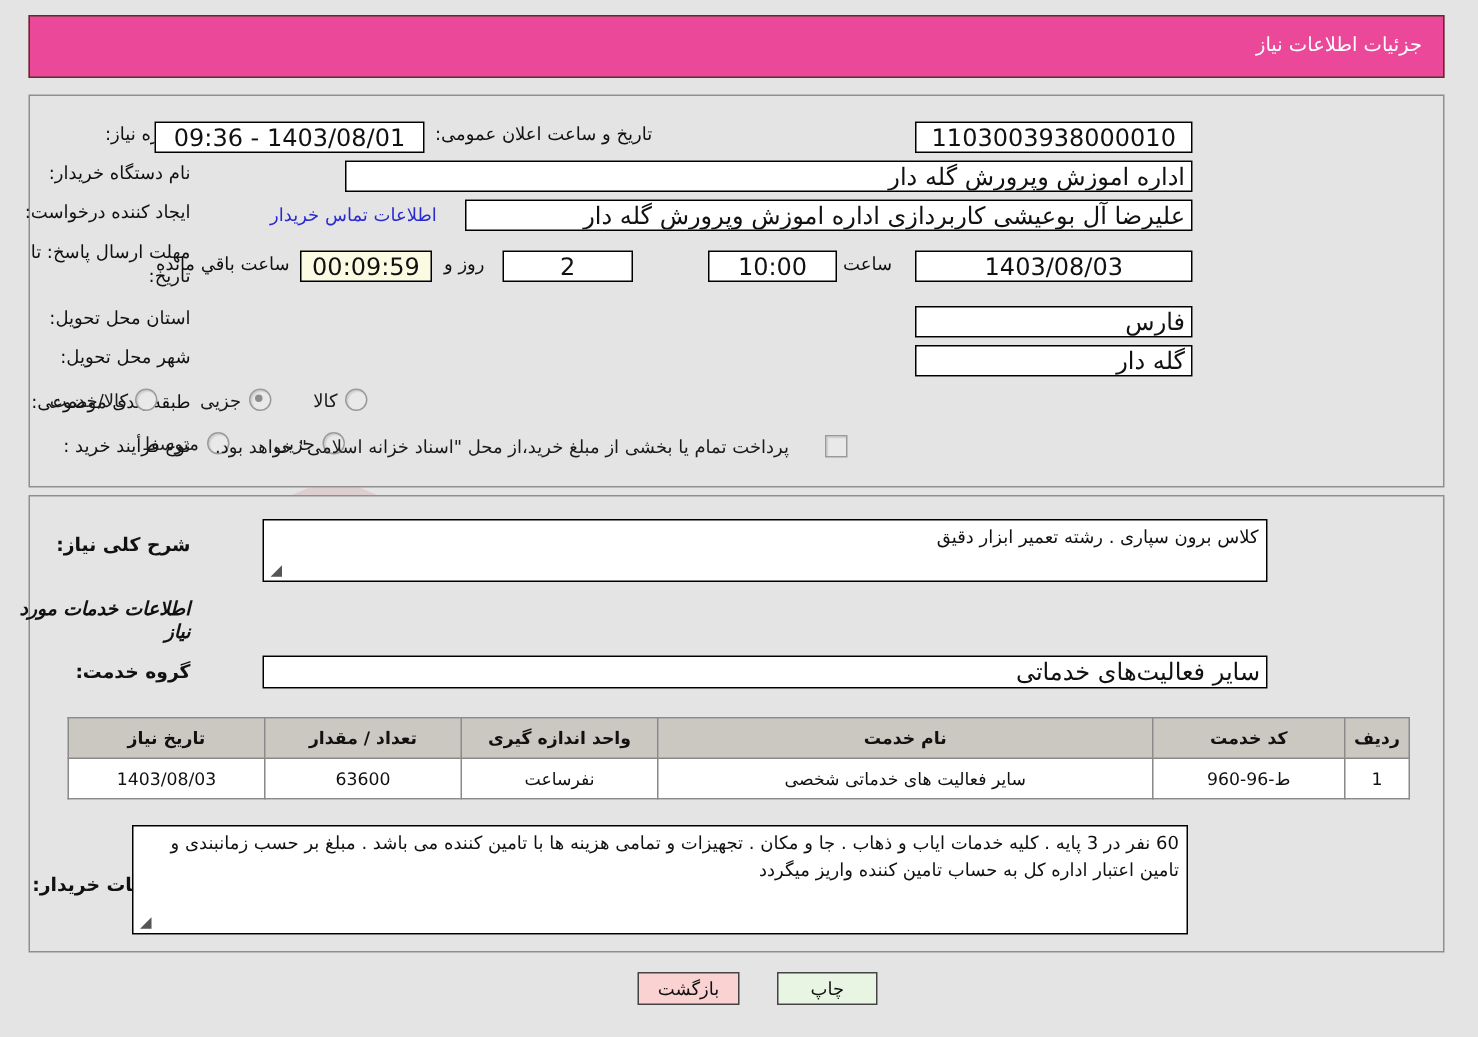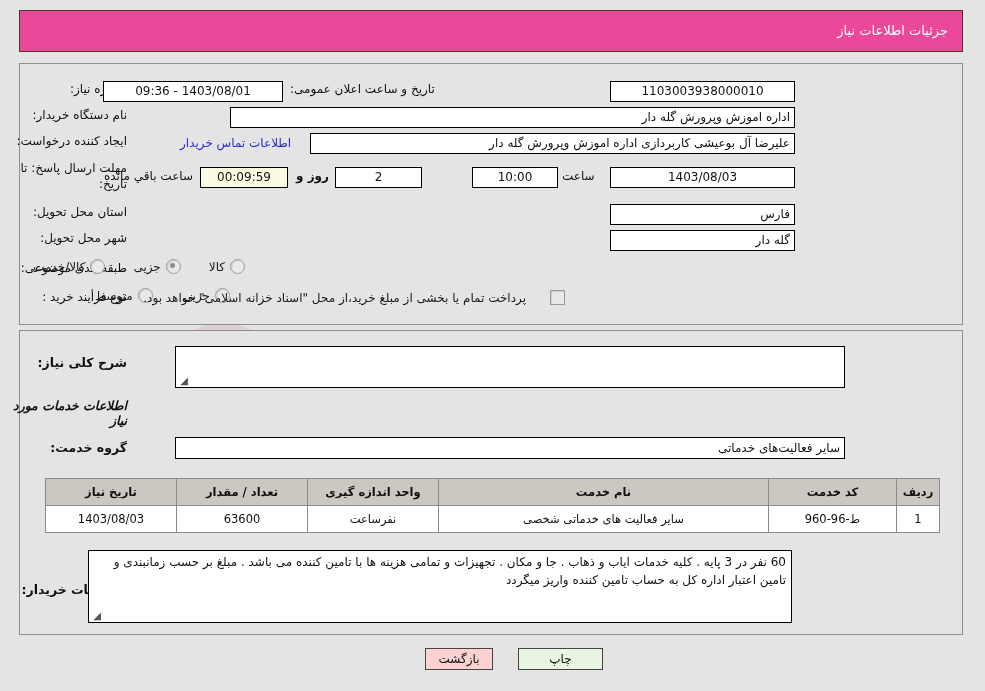--- a/index.html
+++ b/index.html
@@ -61,21 +61,21 @@
   #panel-top{top:63px;width:944px;height:262px;}
   #panel-bottom{top:330px;width:944px;height:305px;}
 
   
   .row{position:absolute;display:flex;align-items:center;}
   .lbl{
     font-size:12px;color:#111;white-space:nowrap;text-align:right;
   }
   .box{
     border:1px solid #000;background:#ffffff;box-sizing:border-box;
-    height:21px;line-height:19px;font-size:12px;color:#111;
+    height:21px;line-height:19px;font-size:16px;color:#111;
     padding:0 4px;text-align:center;overflow:hidden;white-space:nowrap;
   }
   .box.right{text-align:right;}
   .box.cream{background:#fbfbe4;}
   .link{color:#2a2ad0;font-size:12px;white-space:nowrap;cursor:pointer;}
 
   
   .radio{
     display:inline-block;width:13px;height:13px;border-radius:50%;
     border:1px solid #9a9a9a;background:#e9e9e9;
@@ -124,21 +124,21 @@
     background:#ffffff;border:1px solid #8a8a8a;
     height:24px;text-align:center;color:#111;font-size:11.5px;
   }
 
   
   .btn{
     position:absolute;height:22px;border:1px solid #444;
     font-size:12px;line-height:20px;text-align:center;
     box-sizing:border-box;cursor:pointer;z-index:3;color:#111;
   }
-  #btn-print{left:518px;top:648px;width:85px;background:#e8f5e2;}
+  #btn-print{left:518px;top:648px;width:67px;background:#e8f5e2;}
   #btn-back{left:425px;top:648px;width:68px;background:#fad2d2;}
 </style>
 </head>
 <body>
 
 <div class="page">
 
   <div class="watermark">
     <div class="wm-shield"></div>
     <div class="wm-arrow">⤵</div>
@@ -171,21 +171,21 @@
   <div class="box right" style="position:absolute;left:310px;top:133px;width:485px;z-index:3;">علیرضا آل بوعیشی کاربردازی اداره اموزش وپرورش گله دار</div>
   <div class="link" style="position:absolute;left:180px;top:136px;z-index:3;">اطلاعات تماس خریدار</div>
 
   <div class="row" style="right:858px;top:160px;width:120px;display:block;z-index:3;line-height:16px;">
     <span class="lbl" style="white-space:normal;display:block;">مهلت ارسال پاسخ: تا تاریخ:</span>
   </div>
   <div class="box" style="position:absolute;left:610px;top:167px;width:185px;z-index:3;">1403/08/03</div>
   <span class="lbl" style="position:absolute;left:562px;top:169px;z-index:3;">ساعت</span>
   <div class="box" style="position:absolute;left:472px;top:167px;width:86px;z-index:3;">10:00</div>
   <div class="box" style="position:absolute;left:335px;top:167px;width:87px;z-index:3;">2</div>
-  <span class="lbl" style="position:absolute;left:296px;top:169px;z-index:3;font-weight:bold;">روز و</span>
+  <span class="lbl" style="position:absolute;left:296px;top:169px;z-index:3;">روز و</span>
   <div class="box cream" style="position:absolute;left:200px;top:167px;width:88px;z-index:3;">00:09:59</div>
   <span class="lbl" style="position:absolute;left:104px;top:169px;z-index:3;">ساعت باقي مانده</span>
 
   <div class="row" style="right:858px;top:205px;z-index:3;">
     <span class="lbl">استان محل تحویل:</span>
   </div>
   <div class="box right" style="position:absolute;left:610px;top:204px;width:185px;z-index:3;">فارس</div>
 
   <div class="row" style="right:858px;top:231px;z-index:3;">
     <span class="lbl">شهر محل تحویل:</span>
@@ -225,20 +225,21 @@
   </div>
   <div class="opt" style="position:absolute;right:420px;top:290px;z-index:3;gap:24px;justify-content:center;">
     <span class="chk" id="treasury-chk"></span>
     <span>پرداخت تمام یا بخشی از مبلغ خرید،از محل "اسناد خزانه اسلامی" خواهد بود.</span>
   </div>
 
   <div class="panel" id="panel-bottom"></div>
 
   <span class="fld-label" style="position:absolute;right:858px;top:355px;z-index:3;">شرح کلی نیاز:</span>
   <div class="ta" style="position:absolute;left:175px;top:346px;width:670px;height:42px;z-index:3;">
+    <span>کلاس برون سپاری . رشته تعمیر ابزار دقیق</span>
     <span class="grip">◢</span>
   </div>
 
   <div class="sec-head" style="right:858px;top:398px;z-index:3;">اطلاعات خدمات مورد نیاز</div>
 
   <span class="fld-label" style="position:absolute;right:858px;top:440px;z-index:3;">گروه خدمت:</span>
   <div class="box right" style="position:absolute;left:175px;top:437px;width:670px;height:22px;line-height:20px;z-index:3;">سایر فعالیت‌های خدماتی</div>
 
   <table class="tbl">
     <thead>

